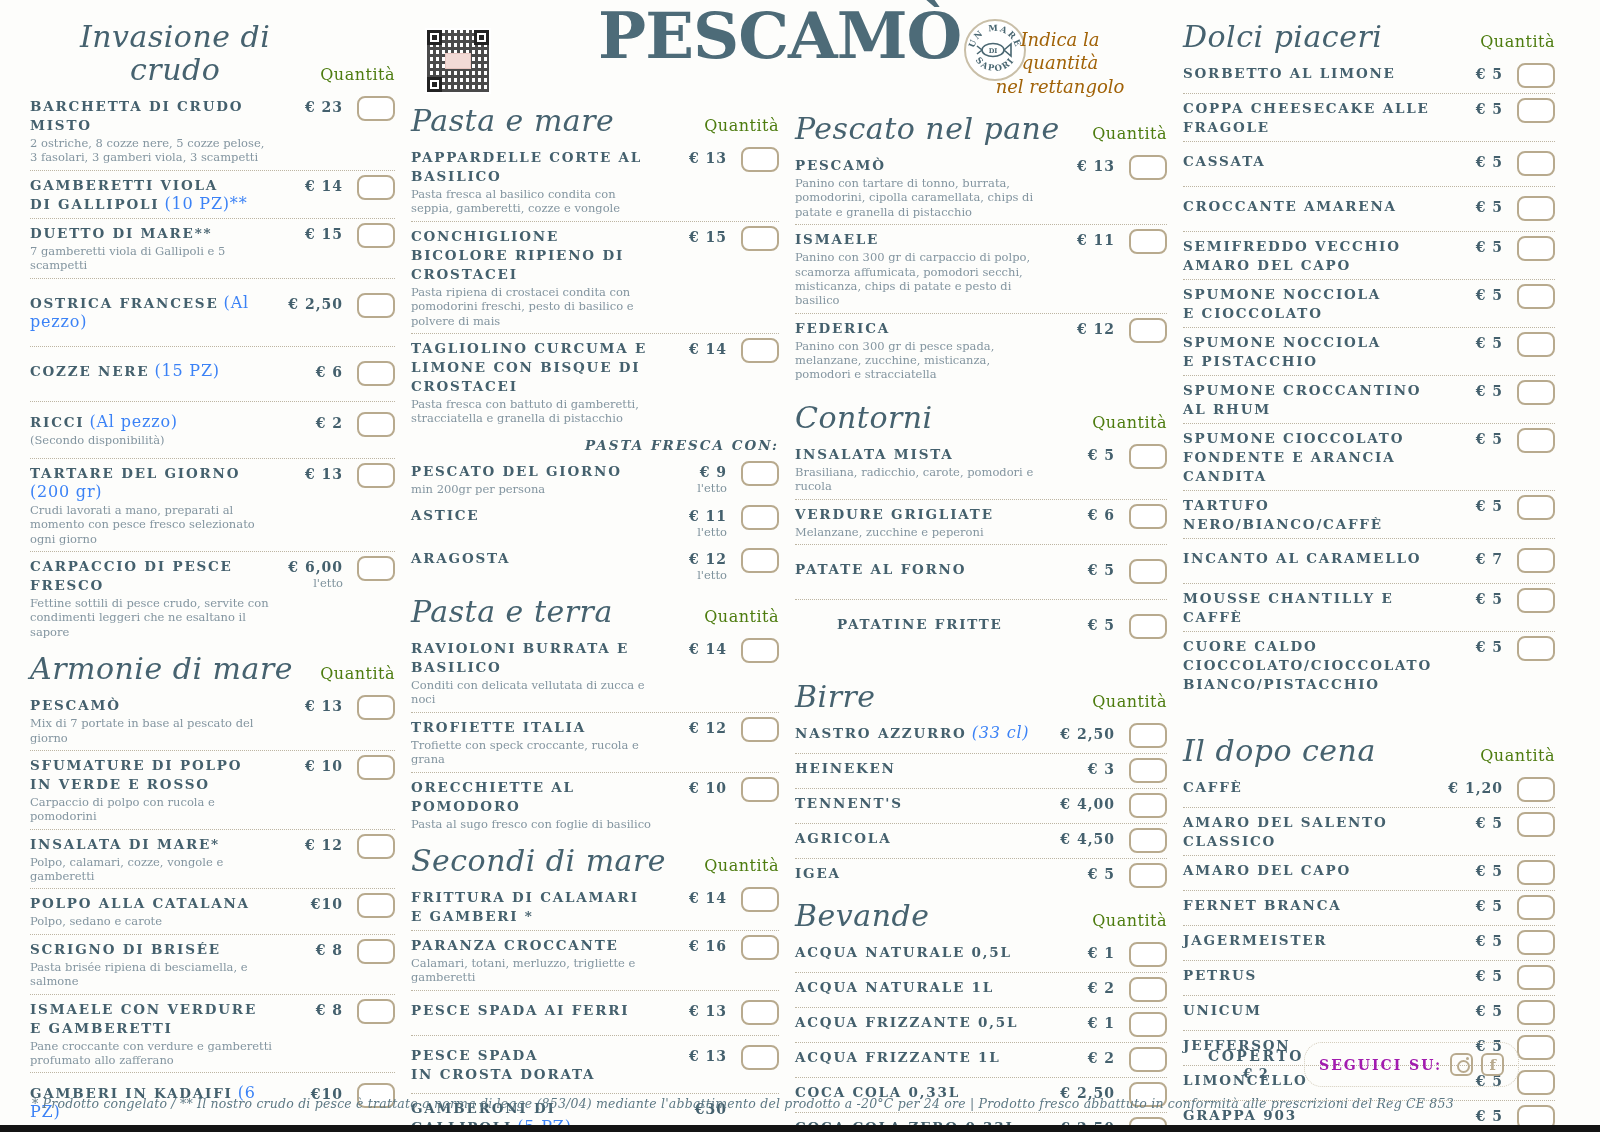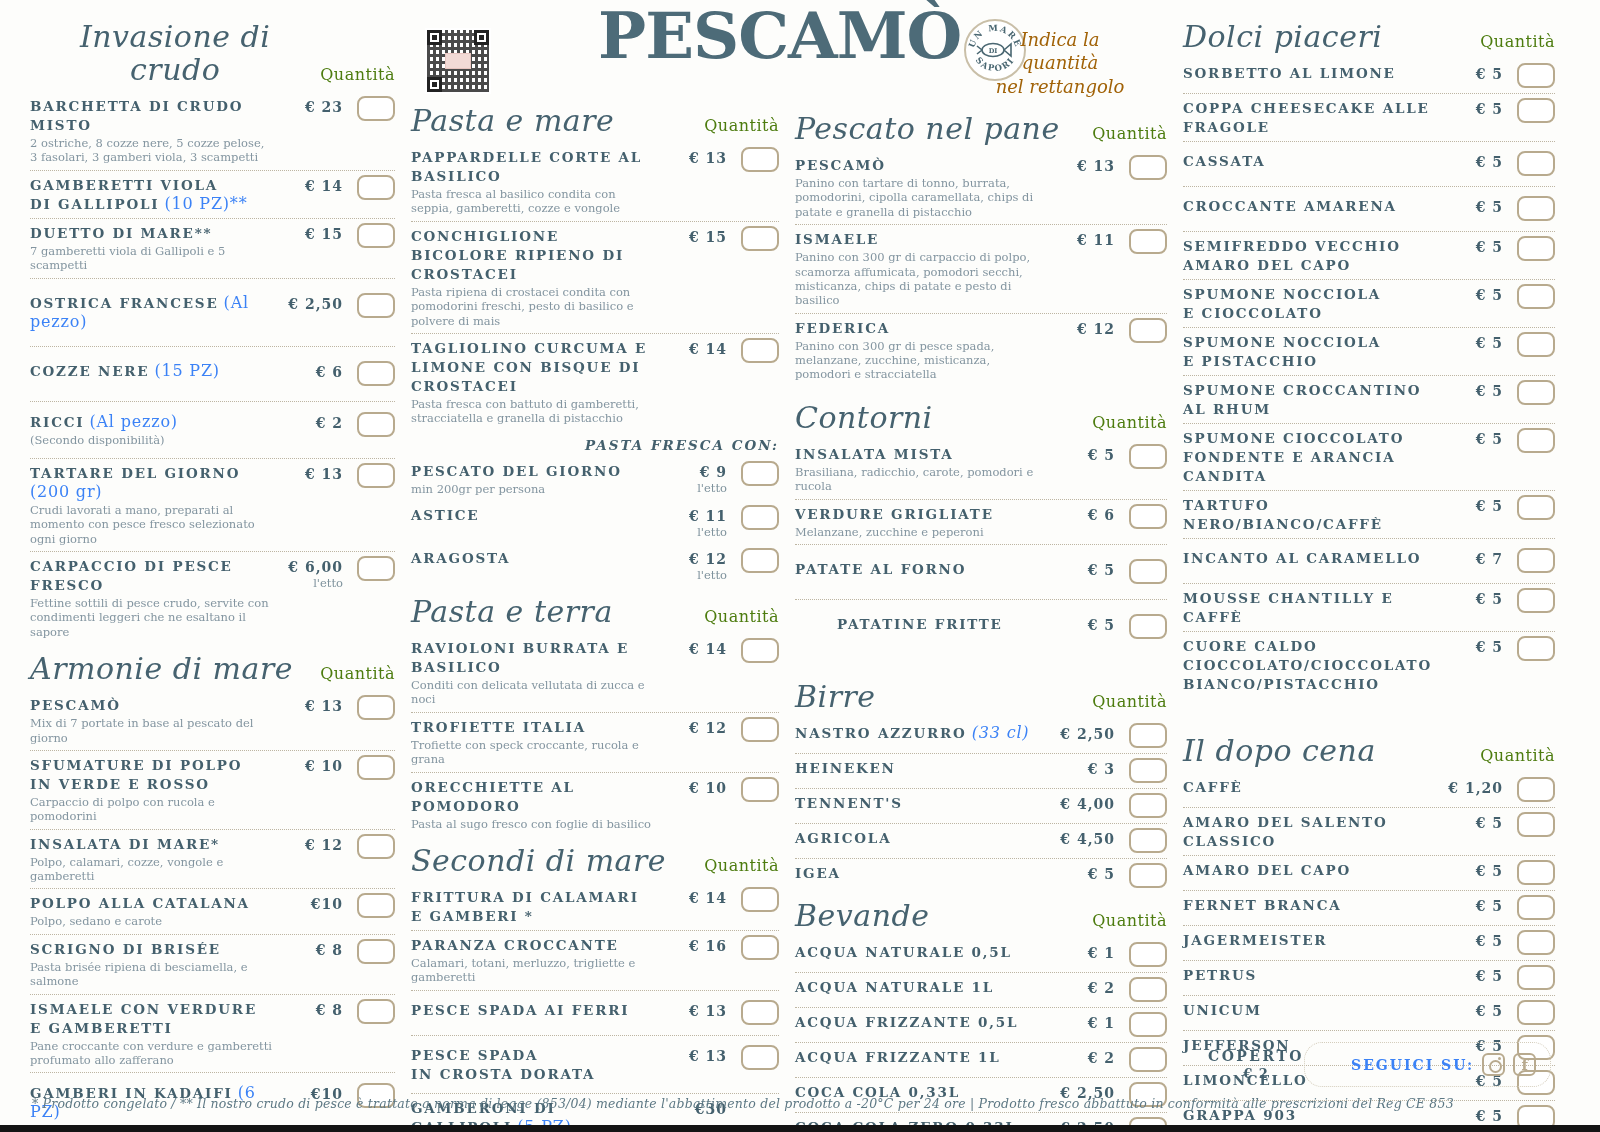--- a/index.html
+++ b/index.html
@@ -58,21 +58,21 @@
                 color:#44606d; padding:6px 0 4px 0;text-align:right; }
 
   
   .bottom-right { position:absolute; left:1190px; top:1042px; width:370px; display:flex;
                   justify-content:flex-start; align-items:center; }
   .coperto { text-align:center; padding-left:18px; }
   .coperto-label { font-weight:bold; font-size:14px; letter-spacing:2.5px; color:#44606d; }
   .coperto-price { font-weight:bold; font-size:13px; letter-spacing:1px; color:#44606d; margin-top:2px; }
   .follow-box { border:1px dotted #d4cdbc; border-radius:18px; padding:10px 14px;
                 display:flex; align-items:center; gap:8px; }
-  .follow-label { font-weight:bold; font-size:14px; letter-spacing:2px; color:#3b82f6;margin-left:32px; }
+  .follow-label { font-weight:bold; font-size:14px; letter-spacing:2px; color:#a21caf; }
   .ig-icon { position:relative; width:23px; height:23px; border:2px solid #b8aa8e; border-radius:6px; }
   .ig-icon::before { content:""; position:absolute; left:5px; top:5px; width:9px; height:9px;
                      border:2px solid #b8aa8e; border-radius:50%; }
   .ig-icon::after { content:""; position:absolute; right:2px; top:2px; width:3px; height:3px;
                     background:#b8aa8e; border-radius:50%; }
   .fb-icon { width:23px; height:23px; border:2px solid #b8aa8e; border-radius:6px;
              color:#b8aa8e; font-size:15px; font-weight:bold; display:flex;
              align-items:center; justify-content:center; }
 
   .disclaimer { position:absolute; left:32px; top:1096px; width:1500px; font-style:italic;

